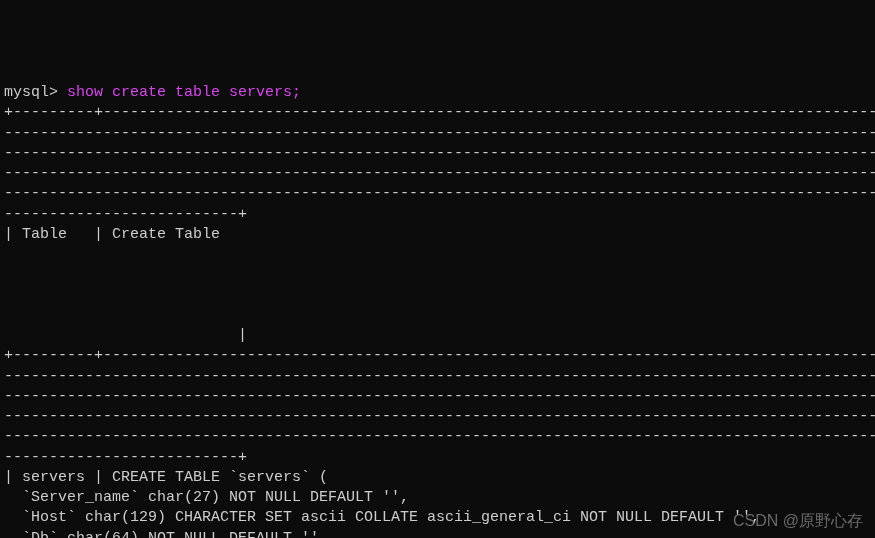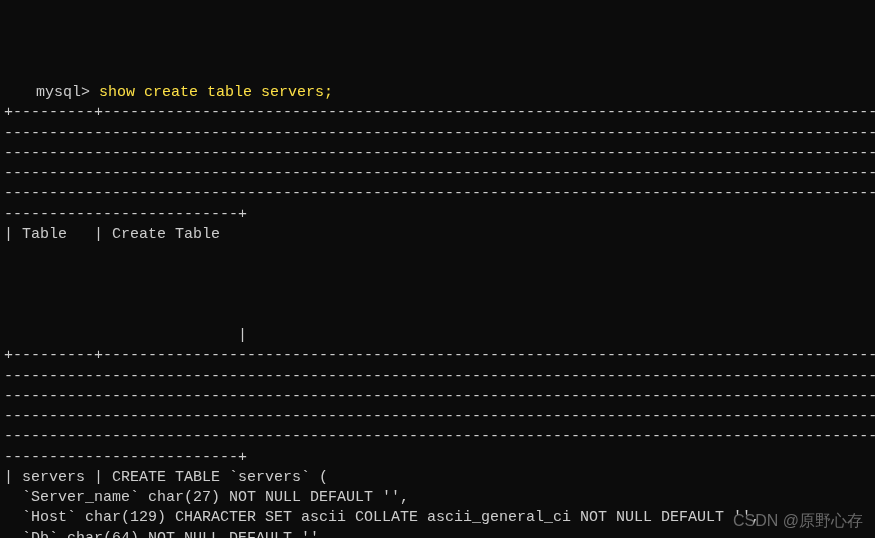--- a/index.html
+++ b/index.html
@@ -15,24 +15,23 @@
       line-height: 1.35;
       width: 875px;
       height: 538px;
       overflow: hidden;
       position: relative;
       white-space: pre;
       padding: 2px 4px;
     }
     .prompt {
       color: #cccccc;
-      margin-left: 32px;
     }
     .command {
-      color: #fde047;
+      color: #d946ef;
     }
     .out {
       color: #cccccc;
     }
     .watermark {
       position: absolute;
       bottom: 6px;
       right: 12px;
       color: #888888;
       font-size: 16px;

